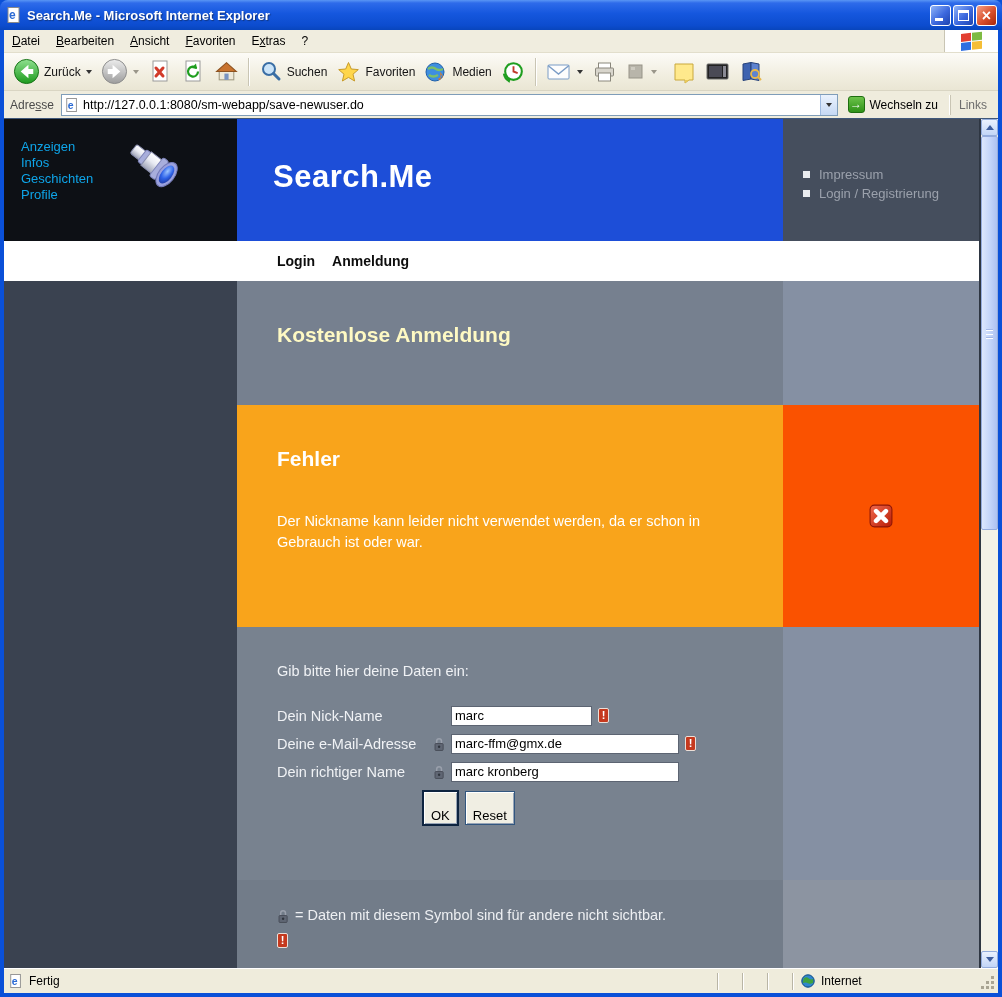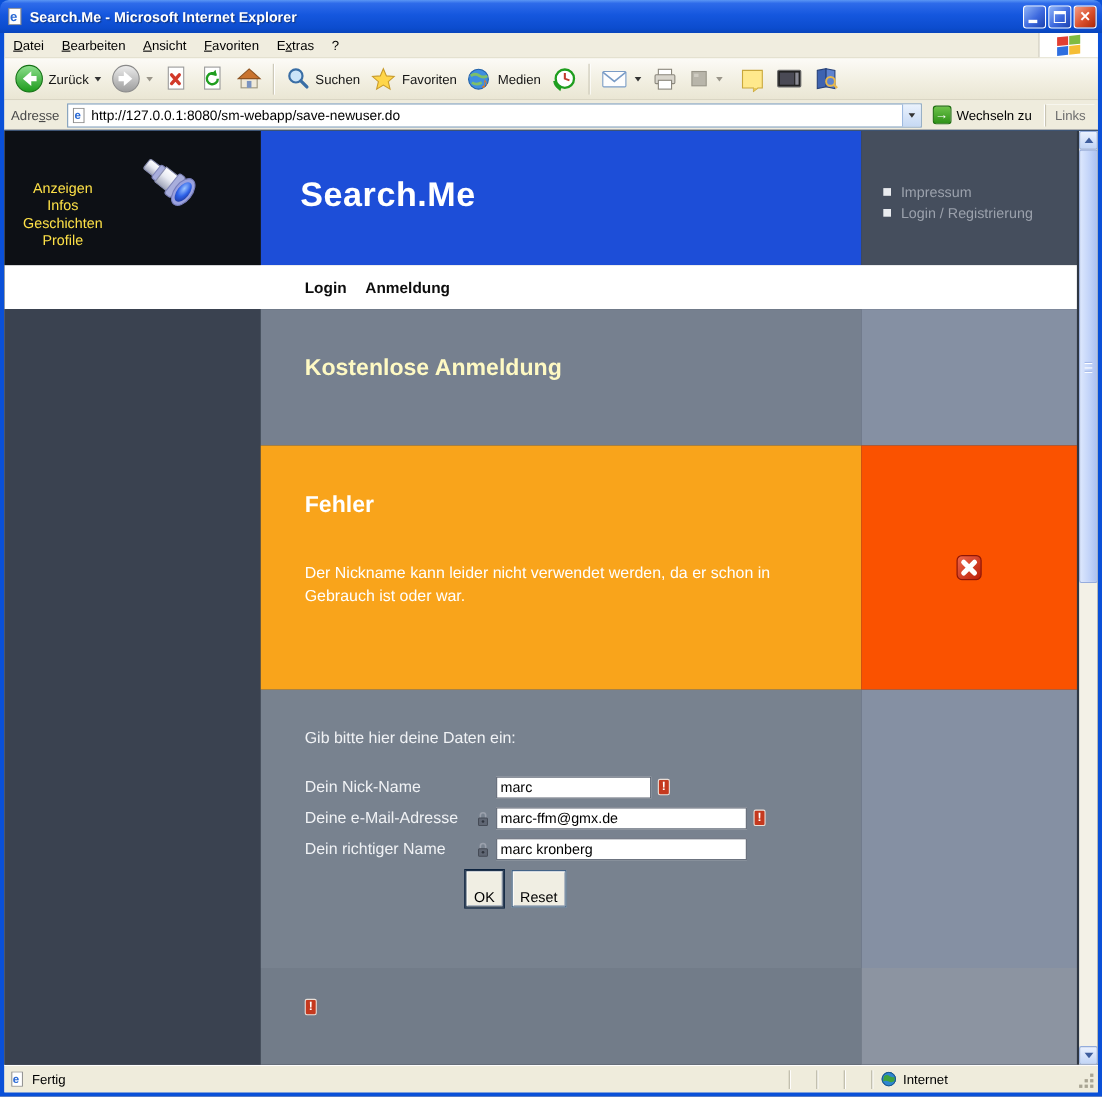--- a/index.html
+++ b/index.html
@@ -60,21 +60,21 @@
   .links-label { color:#6d6d6d; padding:0 9px 0 8px; margin-left:2px; border-left:1px solid #C9C5B4;
     box-shadow:-1px 0 0 #fff; height:20px; display:flex; align-items:center; }
 
   
   .viewport { flex:1; min-height:0; position:relative; background:#2E3642; border-top:1px solid #40587A;
     display:flex; overflow:hidden; }
   .page { width:975px; flex:0 0 975px; display:grid; grid-template-columns:233px 546px 1fr;
     grid-template-rows:122px 40px 124px 222px 253px 1fr; }
 
   .hdr-left  { grid-row:1; grid-column:1; background:#0D1015; position:relative; }
-  .site-nav  { position:absolute; left:17px; top:44px; font-size:13px; color:#fde047; line-height:16px;text-align:center; }
+  .site-nav  { position:absolute; left:17px; top:20px; font-size:13px; color:#0ea5e9; line-height:16px; }
   .site-nav div { cursor:default; }
   .scope-icon { position:absolute; left:116px; top:20px; }
   .hdr-mid   { grid-row:1; grid-column:2; background:#1d4ed8; padding:40px 0 0 36px; }
   .site-title { color:#fff; font-size:31px; font-weight:bold; letter-spacing:0.5px; }
   .hdr-right { grid-row:1; grid-column:3; background:#454E5D; padding-top:46px; }
   .hlink { display:flex; align-items:center; gap:9px; padding-left:20px; color:#9BA1AC; font-size:13px; line-height:19px; }
   .bullet { width:7px; height:7px; background:#E9EBEF; flex:0 0 7px; }
 
   .whitebar { grid-row:2; grid-column:1/4; background:#fff; display:flex; align-items:center; gap:17px;
     padding-left:273px; font-size:14px; font-weight:bold; color:#0d0d0d; }
@@ -462,20 +462,30 @@
 
           <div class="btnrow">
             <button class="xpbtn focused">OK</button>
             <button class="xpbtn">Reset</button>
           </div>
         </div>
         <div class="rcol-b"></div>
 
         <div class="cell-legend">
           <div class="lrow">
+            <span class="licon">
+              <svg width="12" height="16" viewBox="0 0 13 16">
+                <path d="M4 8 V5 a2.6 2.6 0 0 1 5.2 0 V8" fill="none" stroke="#9AA0AC" stroke-width="1.6"></path>
+                <rect x="2.2" y="7.5" width="8.8" height="7.5" rx="1" fill="#5F6673" stroke="#454B56"></rect>
+                <circle cx="6.6" cy="11" r="1.3" fill="#2F343D"></circle>
+              </svg>
+            </span>
+            <span class="ltext">= Daten mit diesem Symbol sind für andere nicht sichtbar.</span>
+          </div>
+          <div class="lrow">
             <span class="req licon" style="margin-left:0;">!</span>
           </div>
         </div>
         <div class="rcol-c"></div>
 
       </div>
 
       <div class="scrollbar">
         <span class="sb-btn sb-up">
             <span class="tri-up"></span>

